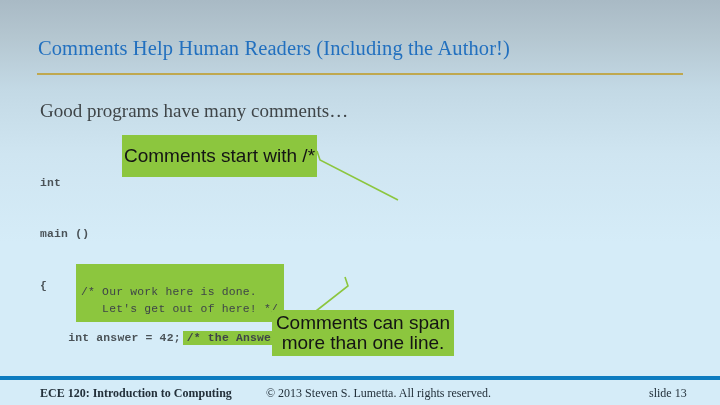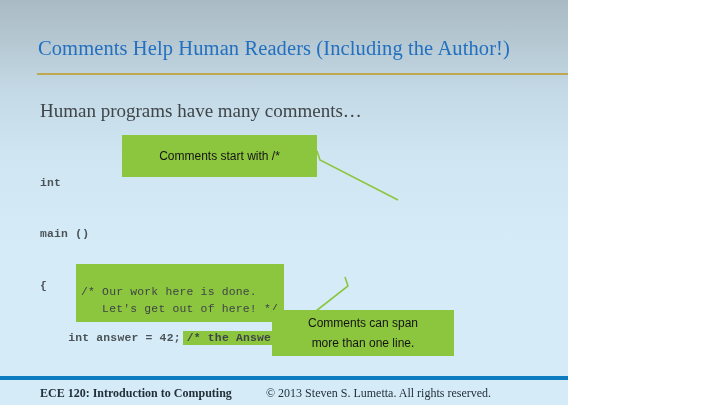--- a/index.html
+++ b/index.html
@@ -7,21 +7,21 @@
     padding: 0;
   }
   body {
     width: 720px;
     height: 405px;
     overflow: hidden;
     font-family: "Liberation Sans", sans-serif;
   }
   #slide {
     position: relative;
-    width: 568px;
+    width: 720px;
     height: 405px;
     background: linear-gradient(to bottom,
                 #a9bac5 0%,
                 #b4c6d0 9%,
                 #c3d9e5 22%,
                 #cfe5f1 38%,
                 #d5ecf8 60%,
                 #d5ecf8 100%);
     overflow: hidden;
   }
@@ -96,21 +96,21 @@
     white-space: pre;
     letter-spacing: 0.2px;
   }
 
   
   .callout {
     position: absolute;
     background: #8cc63e;
     color: #141414;
     font-family: "Liberation Sans", sans-serif;
-    font-size: 12px;
+    font-size: 19px;
     line-height: 20px;
     text-align: center;
     display: flex;
     flex-direction: column;
     justify-content: center;
     align-items: center;
   }
   #callout-1 {
     left: 122px;
     top: 135px;
@@ -155,21 +155,21 @@
   #footer-slide { left: 649px; top: 386px; }
 </style>
 </head>
 <body>
 
 <div id="slide">
 
   <div id="title">Comments Help Human Readers (Including the Author!)</div>
   <div id="title-rule"></div>
 
-  <div id="subtitle">Human programs have many comments…</div>
+  <div id="subtitle">Good programs have many comments…</div>
 
   <div id="code">
     <div class="code-line">int</div>
     <div class="code-line">main ()</div>
     <div class="code-line">{</div>
     <div class="code-line"><span>    int answer = 42;</span><span class="hl">/* the Answer! */</span></div>
     <div class="blank"></div>
     
     
     

